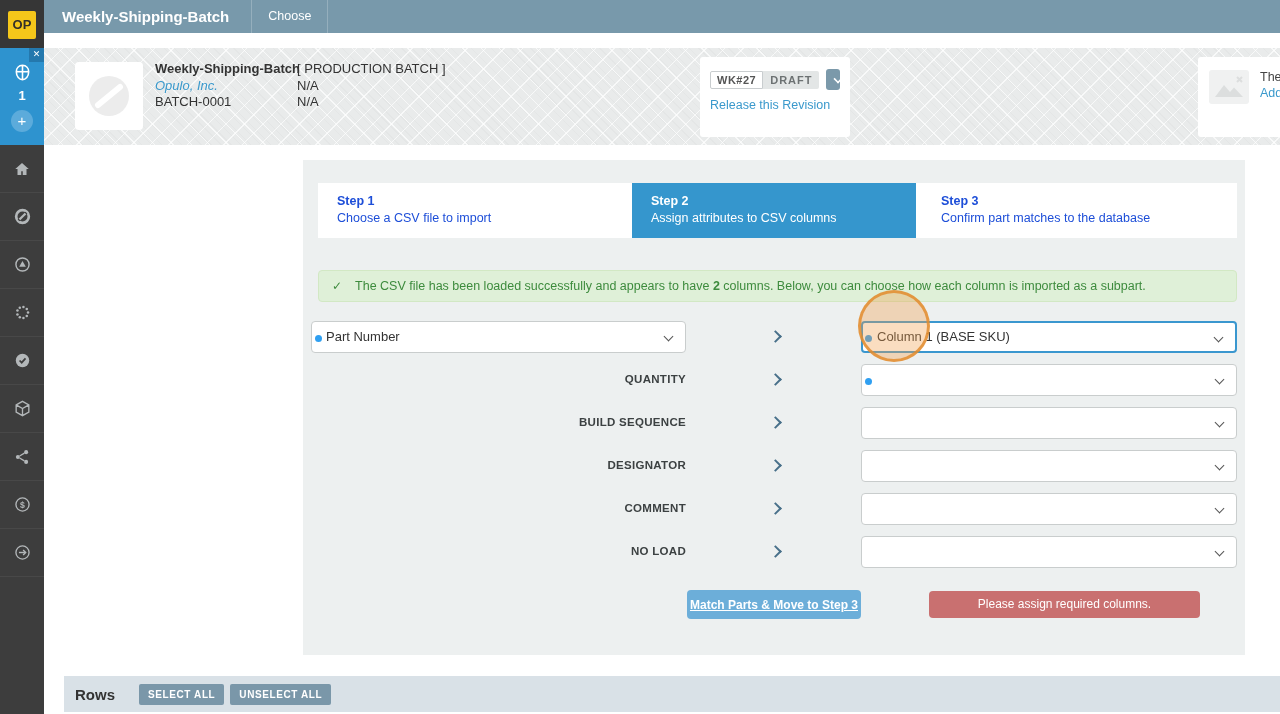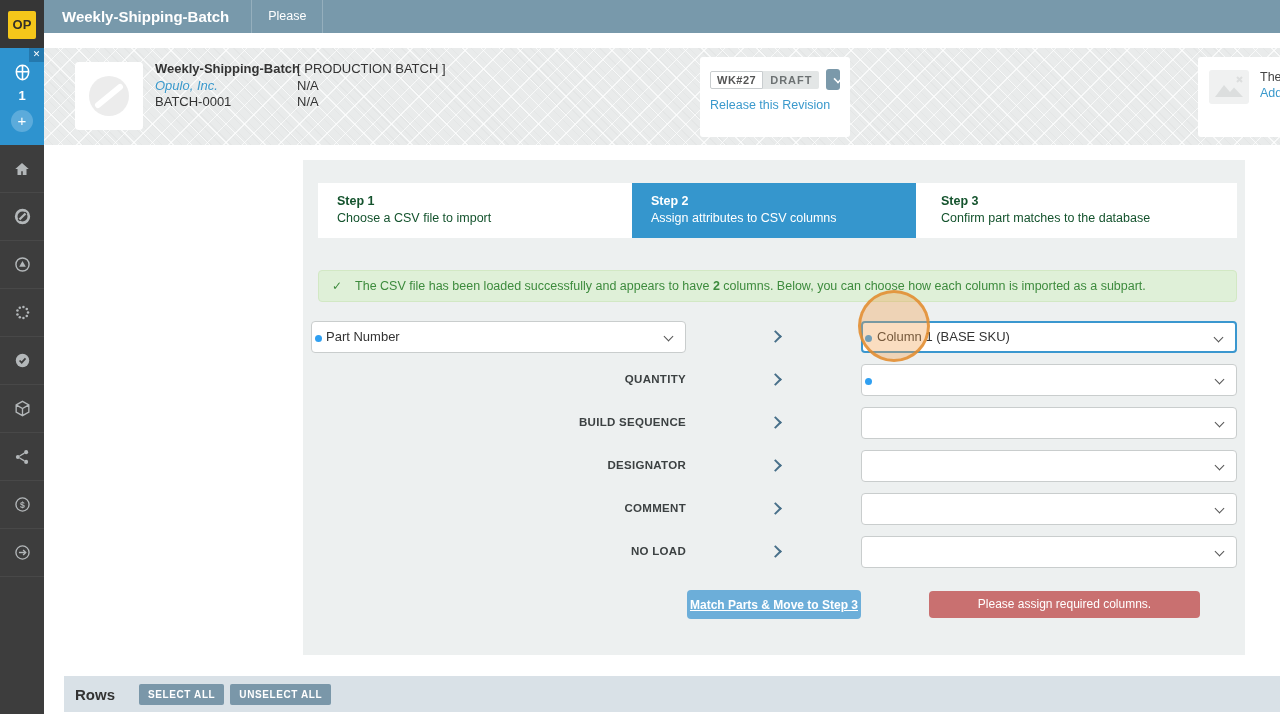--- a/index.html
+++ b/index.html
@@ -54,21 +54,21 @@
   #images-card { position:absolute; left:1154px; top:9px; width:160px; height:80px; background:#fff; border-radius:3px;
     padding:12px 10px; display:flex; }
   #images-text { margin-left:10px; font-size:12.5px; line-height:16px; color:#444; }
   #images-text a { color:#3a99cc; text-decoration:none; cursor:pointer; }
 
   
   #panel { position:absolute; left:303px; top:160px; width:942px; height:495px; background:#edf0f0; }
 
   #step-card { position:absolute; left:15px; top:23px; width:919px; height:55px; background:#fff;
     display:grid; grid-template-columns:314px 284px 1fr; }
-  .step-cell { padding:10px 0 0 19px; font-size:12.5px; color:#14532d; line-height:16.5px; }
+  .step-cell { padding:10px 0 0 19px; font-size:12.5px; color:#1d4ed8; line-height:16.5px; }
   .step-cell .step-title { font-weight:bold; }
   .step-cell.active { background:#3596cd; color:#fff; }
   .step-cell:last-child { padding-left:25px; }
 
   #alert-success { position:absolute; left:15px; top:110px; width:919px; height:32px; background:#dff0d8;
     border:1px solid #d2e8c4; border-radius:4px; color:#3d8b3d; font-size:12.5px;
     display:flex; align-items:center; padding-left:13px; }
   #alert-success .check { font-weight:bold; margin-right:13px; font-size:12px; }
 
   .map-row { position:absolute; left:0; width:942px; height:32px; }
@@ -103,21 +103,21 @@
   .rows-btn { background:#7a97a9; color:#fff; border:none; border-radius:2px; font-size:10px; font-weight:bold;
     letter-spacing:.6px; padding:5px 9px; margin-right:6px; cursor:pointer; font-family:inherit; }
 </style>
 </head>
 <body>
 
 <div id="screen">
 
   <div id="topbar">
     <span id="topbar-title">Weekly-Shipping-Batch</span>
-    <span id="topbar-cancel">Please</span>
+    <span id="topbar-cancel">Choose</span>
   </div>
   <div id="corner-block">
     <div id="op-logo">OP</div>
   </div>
 
   <div id="sidebar">
     <div id="sidebar-active">
       <div id="sidebar-close">✕</div>
       <span class="sb-mask">
         <svg width="19" height="19" viewBox="0 0 24 24">

